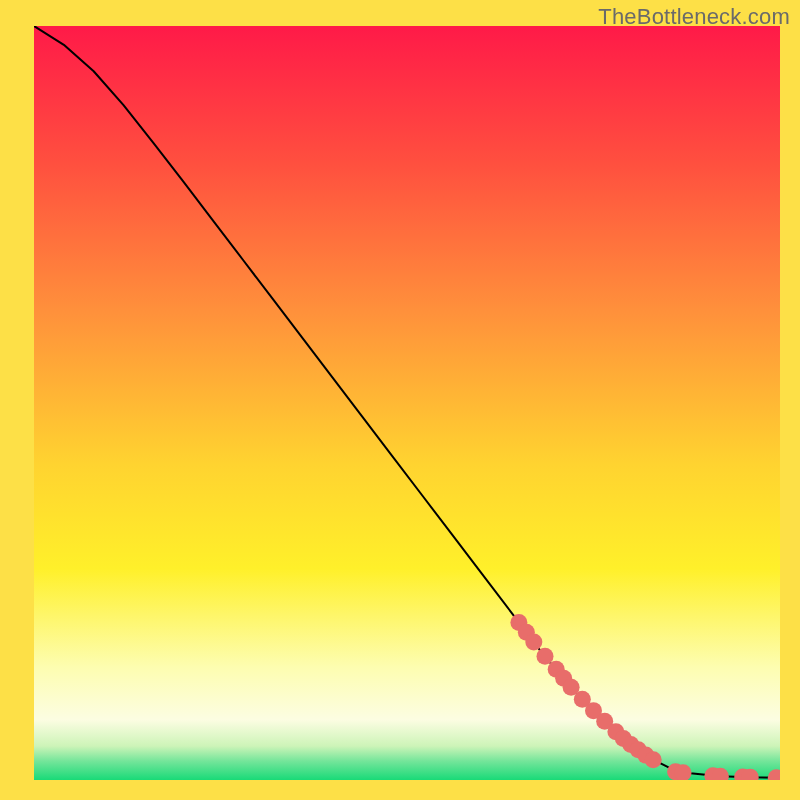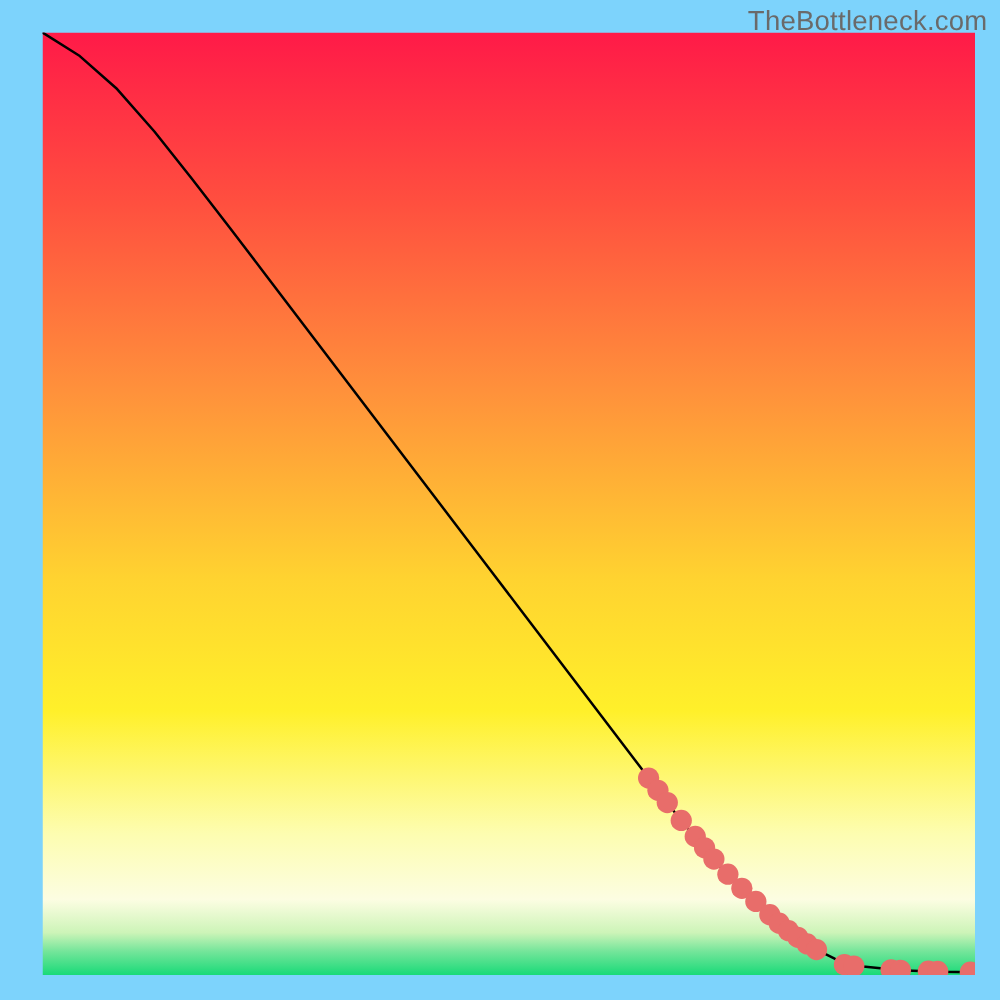--- a/index.html
+++ b/index.html
@@ -8,21 +8,21 @@
     width: 800px;
     height: 800px;
     background: #000;
     font-family: Arial, Helvetica, sans-serif;
     overflow: hidden;
   }
   .frame {
     position: relative;
     width: 800px;
     height: 800px;
-    background: #7dd3fc;
+    background: #fde047;
   }
   .attribution {
     position: absolute;
     top: 4px;
     right: 10px;
     color: #6a6a6a;
     font-size: 22px;
     font-weight: 400;
     letter-spacing: 0.2px;
     z-index: 5;

